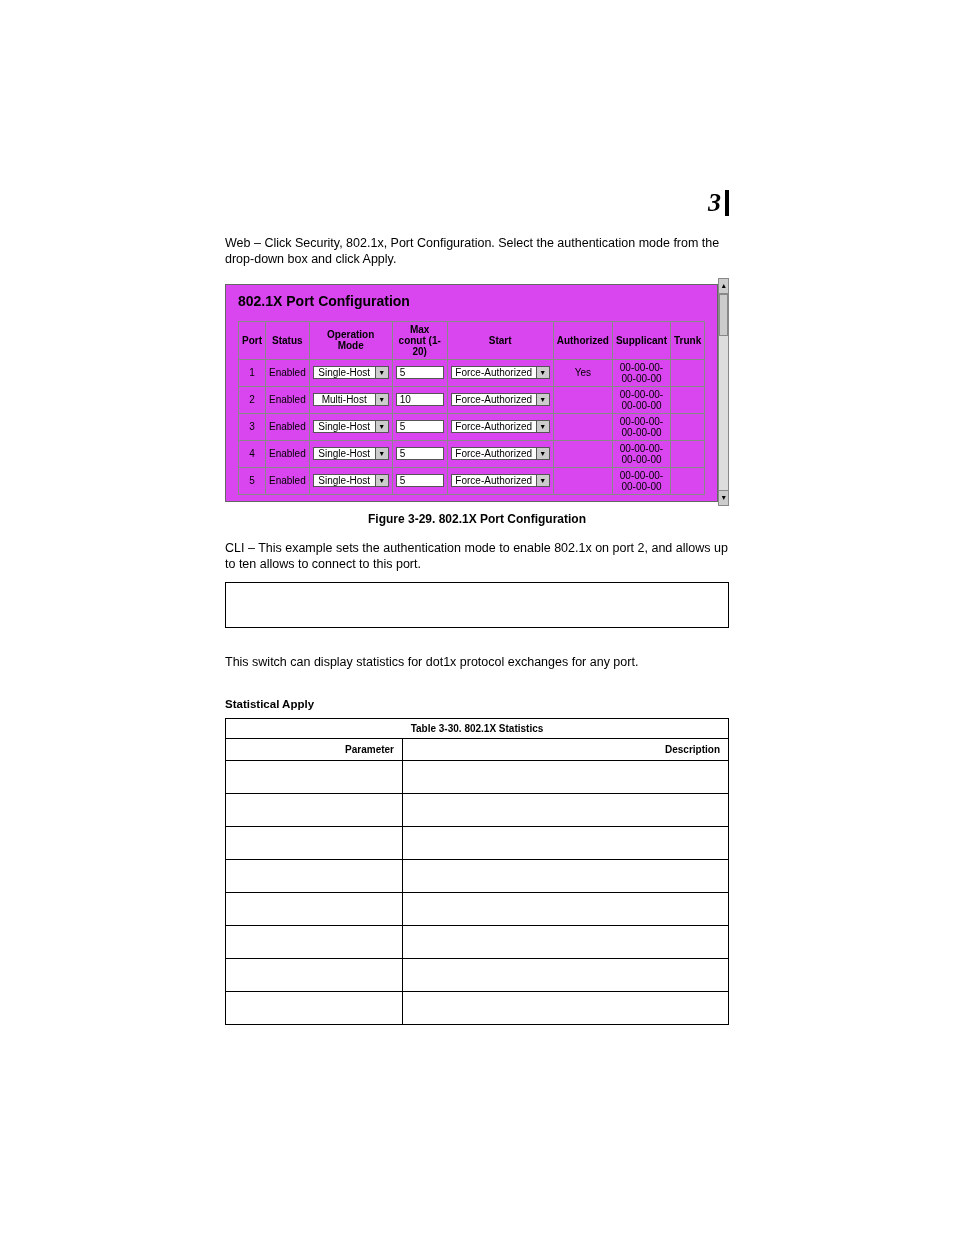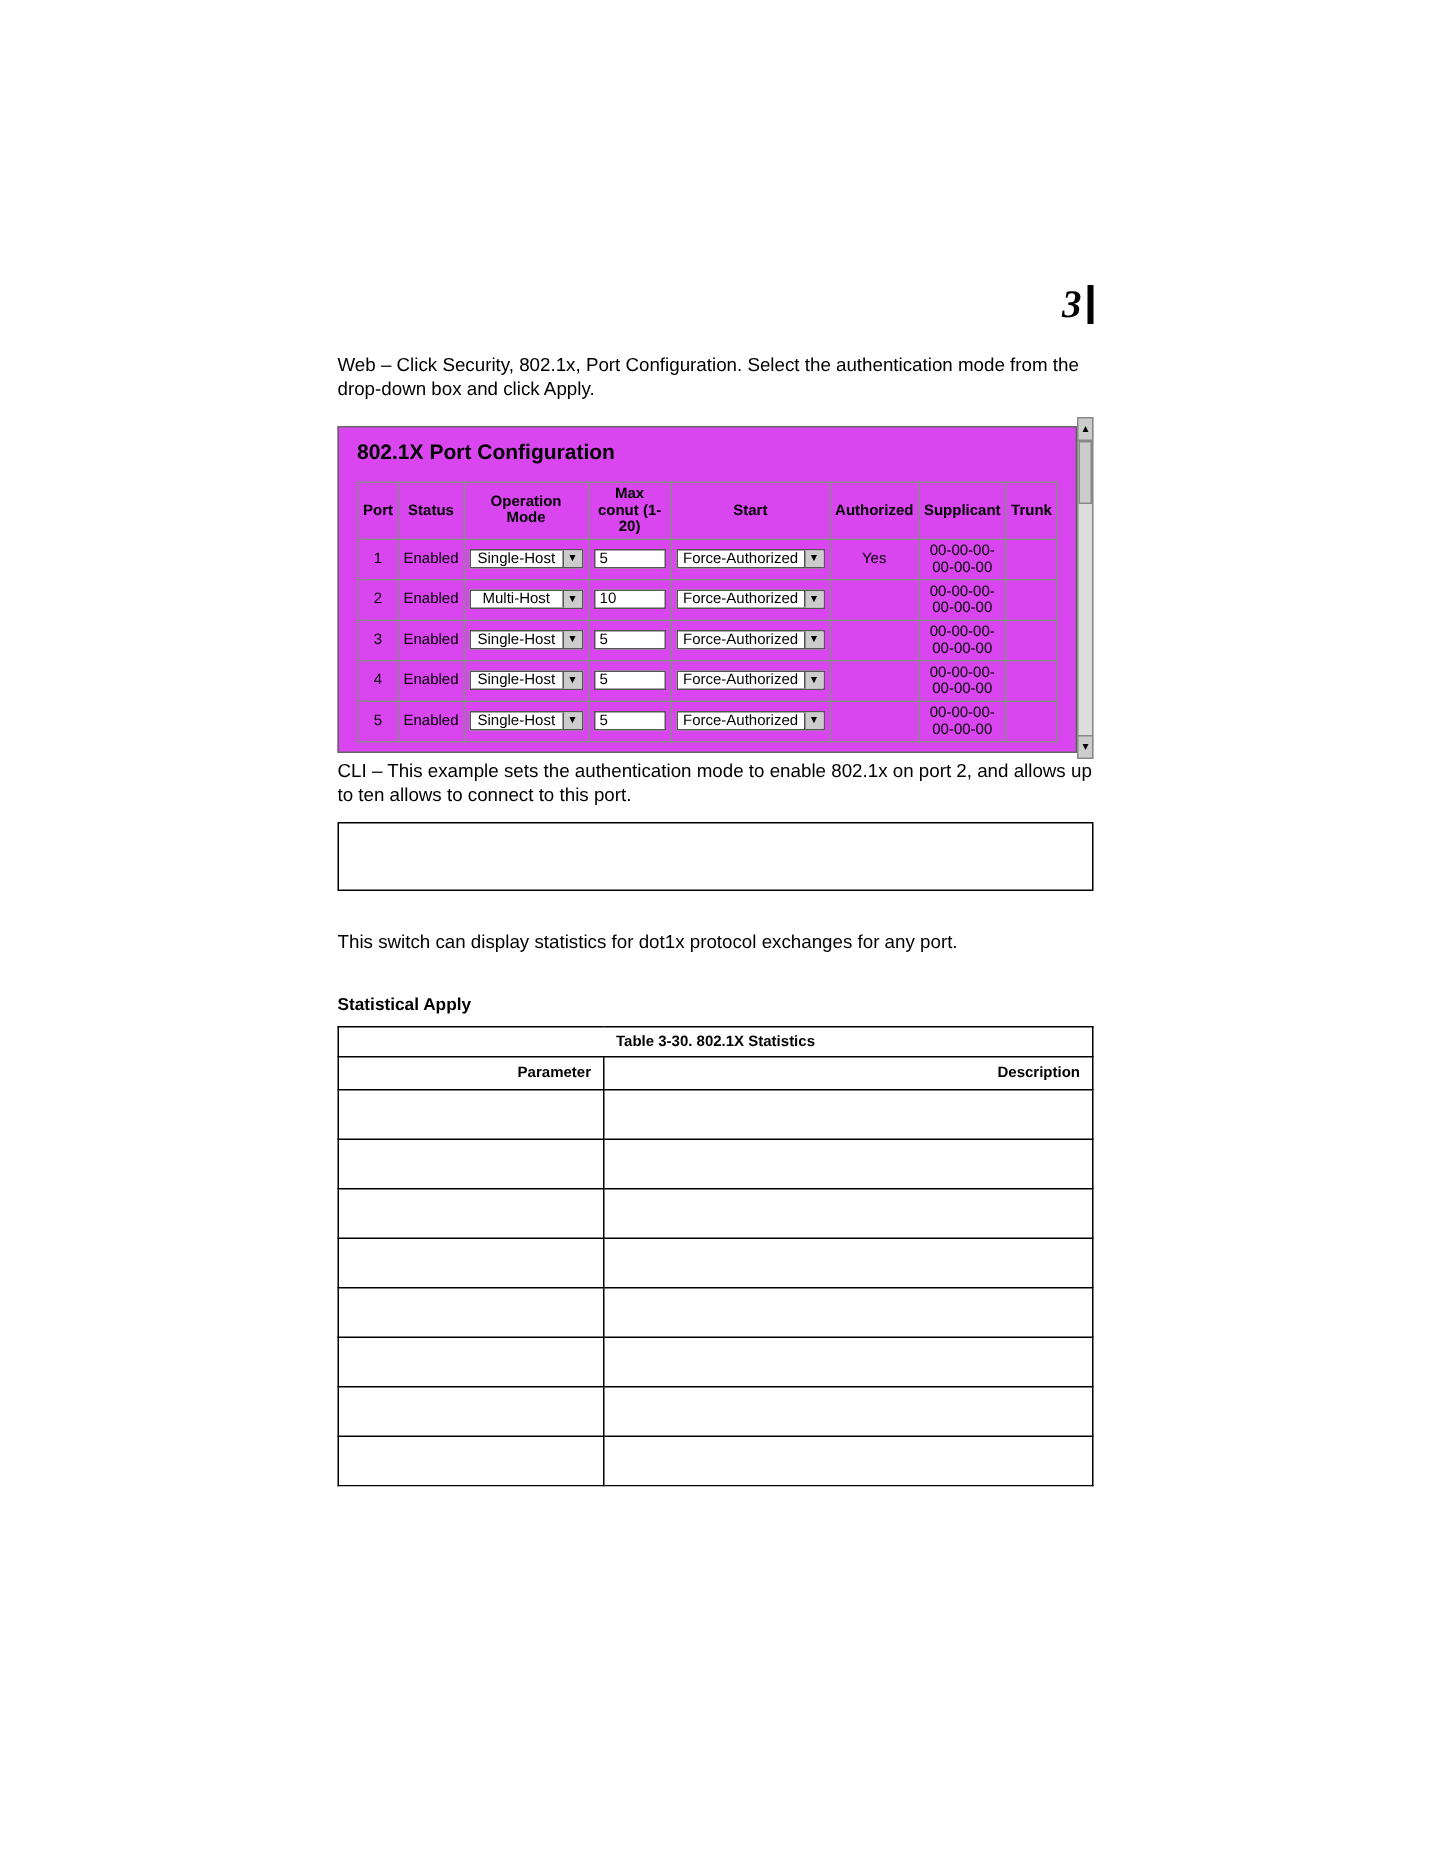--- a/index.html
+++ b/index.html
@@ -158,20 +158,21 @@
       </div>
       <div class="sb-col">
         <div class="sb-btn">▴</div>
         <div class="sb-track">
             <div class="sb-thumb"></div>
           </div>
         <div class="sb-btn">▾</div>
       </div>
     </div>
 
+    <div class="caption">Figure 3-29.  802.1X Port Configuration</div>
 
     <p><b>CLI</b><span> – This example sets the authentication mode to enable 802.1x on port 2, and allows up to ten allows to connect to this port.</span></p>
 
     <div class="cli-box"></div>
 
     <p style="margin-top:26px">This switch can display statistics for dot1x protocol exchanges for any port.</p>
 
     <div class="stats-head">Statistical Apply</div>
 
     <table class="stats-table">

